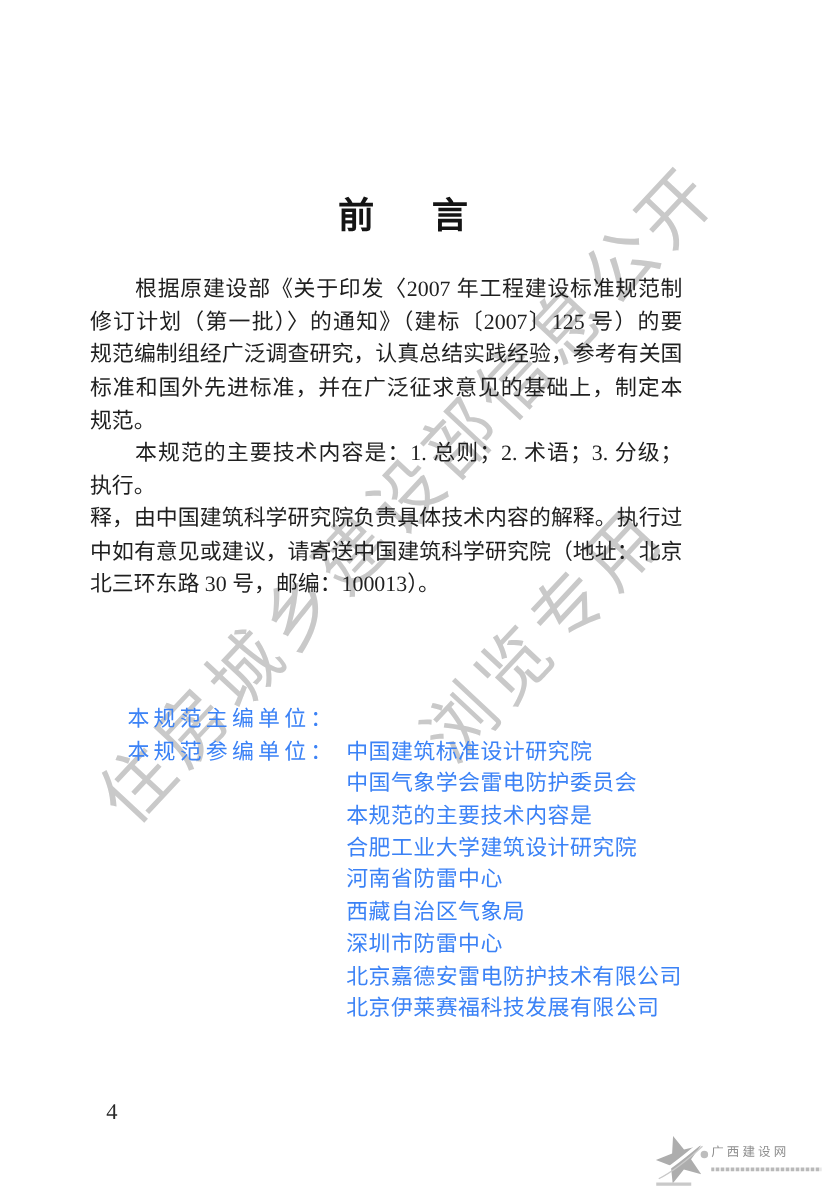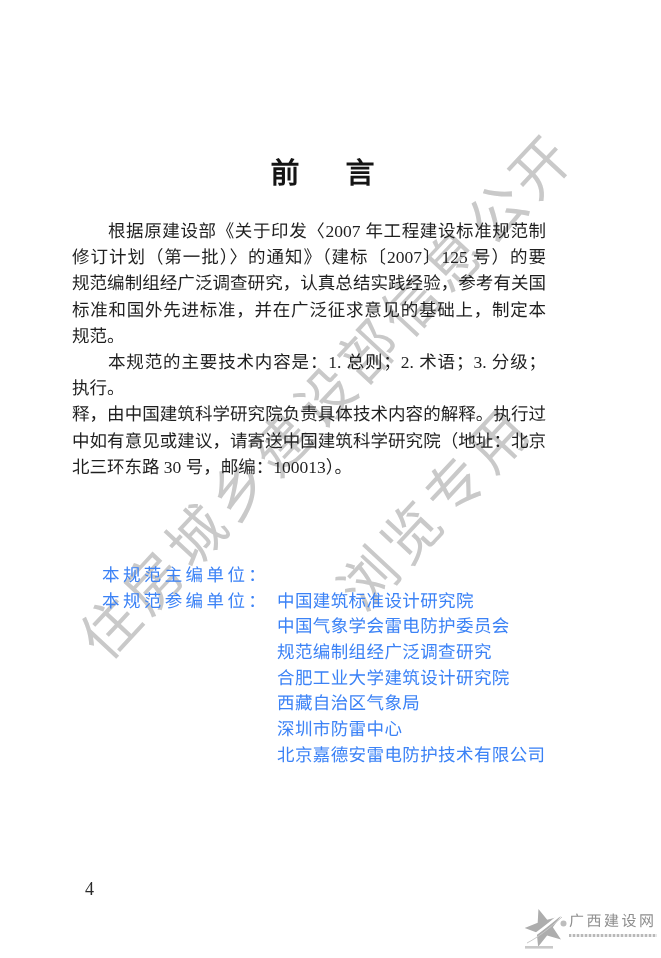--- a/index.html
+++ b/index.html
@@ -38,22 +38,22 @@
   }
   .org-row { position:relative; height:25.7px; line-height:25.7px; white-space:nowrap; }
   .org-label { position:absolute; left:30px; letter-spacing:3.4px; }
   .org-value { position:absolute; left:205px; letter-spacing:0.4px; }
   
   .pagenum { position:absolute; z-index:2; left:85px; top:879px; font-size:18px; color:#2a2a2a; }
   .logo { position:absolute; z-index:2; left:521px; top:905px; width:140px; height:50px; display:flex; }
   .logo-star { width:46px; height:46px; flex:0 0 auto; }
   .logo-right { margin-left:2px; margin-top:9px; }
   .logo-text {
-    font-size:15px; line-height:17px; letter-spacing:2.5px;
-    color:#8f8f8f; white-space:nowrap; font-family:Liberation Mono, monospace;
+    font-size:10px; line-height:17px; letter-spacing:2.5px;
+    color:#8f8f8f; white-space:nowrap; font-family:Liberation Sans, sans-serif;
   }
   .logo-sub {
     margin-top:3px; width:88px; height:3px;
     background:repeating-linear-gradient(90deg,#b9b9b9 0 2px, #e8e8e8 2px 4px);
   }
 </style>
 </head>
 <body>
 
 <div class="page">
@@ -81,33 +81,39 @@
         <span class="org-label">本规范主编单位：</span>
       </div>
       <div class="org-row">
         <span class="org-label">本规范参编单位：</span>
         <span class="org-value">中国建筑标准设计研究院</span>
       </div>
       <div class="org-row">
         <span class="org-value">中国气象学会雷电防护委员会</span>
       </div>
       <div class="org-row">
-        <span class="org-value">规范编制组经广泛调查研究</span>
+        <span class="org-value">本规范的主要技术内容是</span>
       </div>
       <div class="org-row">
         <span class="org-value">合肥工业大学建筑设计研究院</span>
+      </div>
+      <div class="org-row">
+        <span class="org-value">河南省防雷中心</span>
       </div>
       <div class="org-row">
         <span class="org-value">西藏自治区气象局</span>
       </div>
       <div class="org-row">
         <span class="org-value">深圳市防雷中心</span>
       </div>
       <div class="org-row">
         <span class="org-value">北京嘉德安雷电防护技术有限公司</span>
+      </div>
+      <div class="org-row">
+        <span class="org-value">北京伊莱赛福科技发展有限公司</span>
       </div>
     </div>
 
   <div class="pagenum">4</div>
 
   <div class="logo">
     <svg class="logo-star" viewBox="0 0 46 46" xmlns="http://www.w3.org/2000/svg">
       <polygon points="23,3 28,16 42,17 31,25 35,39 23,31 11,39 14,25 4,17 18,16" fill="#adadad" transform="rotate(-18 23 21)"></polygon>
       <path d="M4 36 C 15 30, 28 19, 40 9" stroke="#ffffff" stroke-width="2.6" fill="none"></path>
       <path d="M6 38 C 16 33, 29 23, 41 12" stroke="#c9c9c9" stroke-width="1" fill="none"></path>

